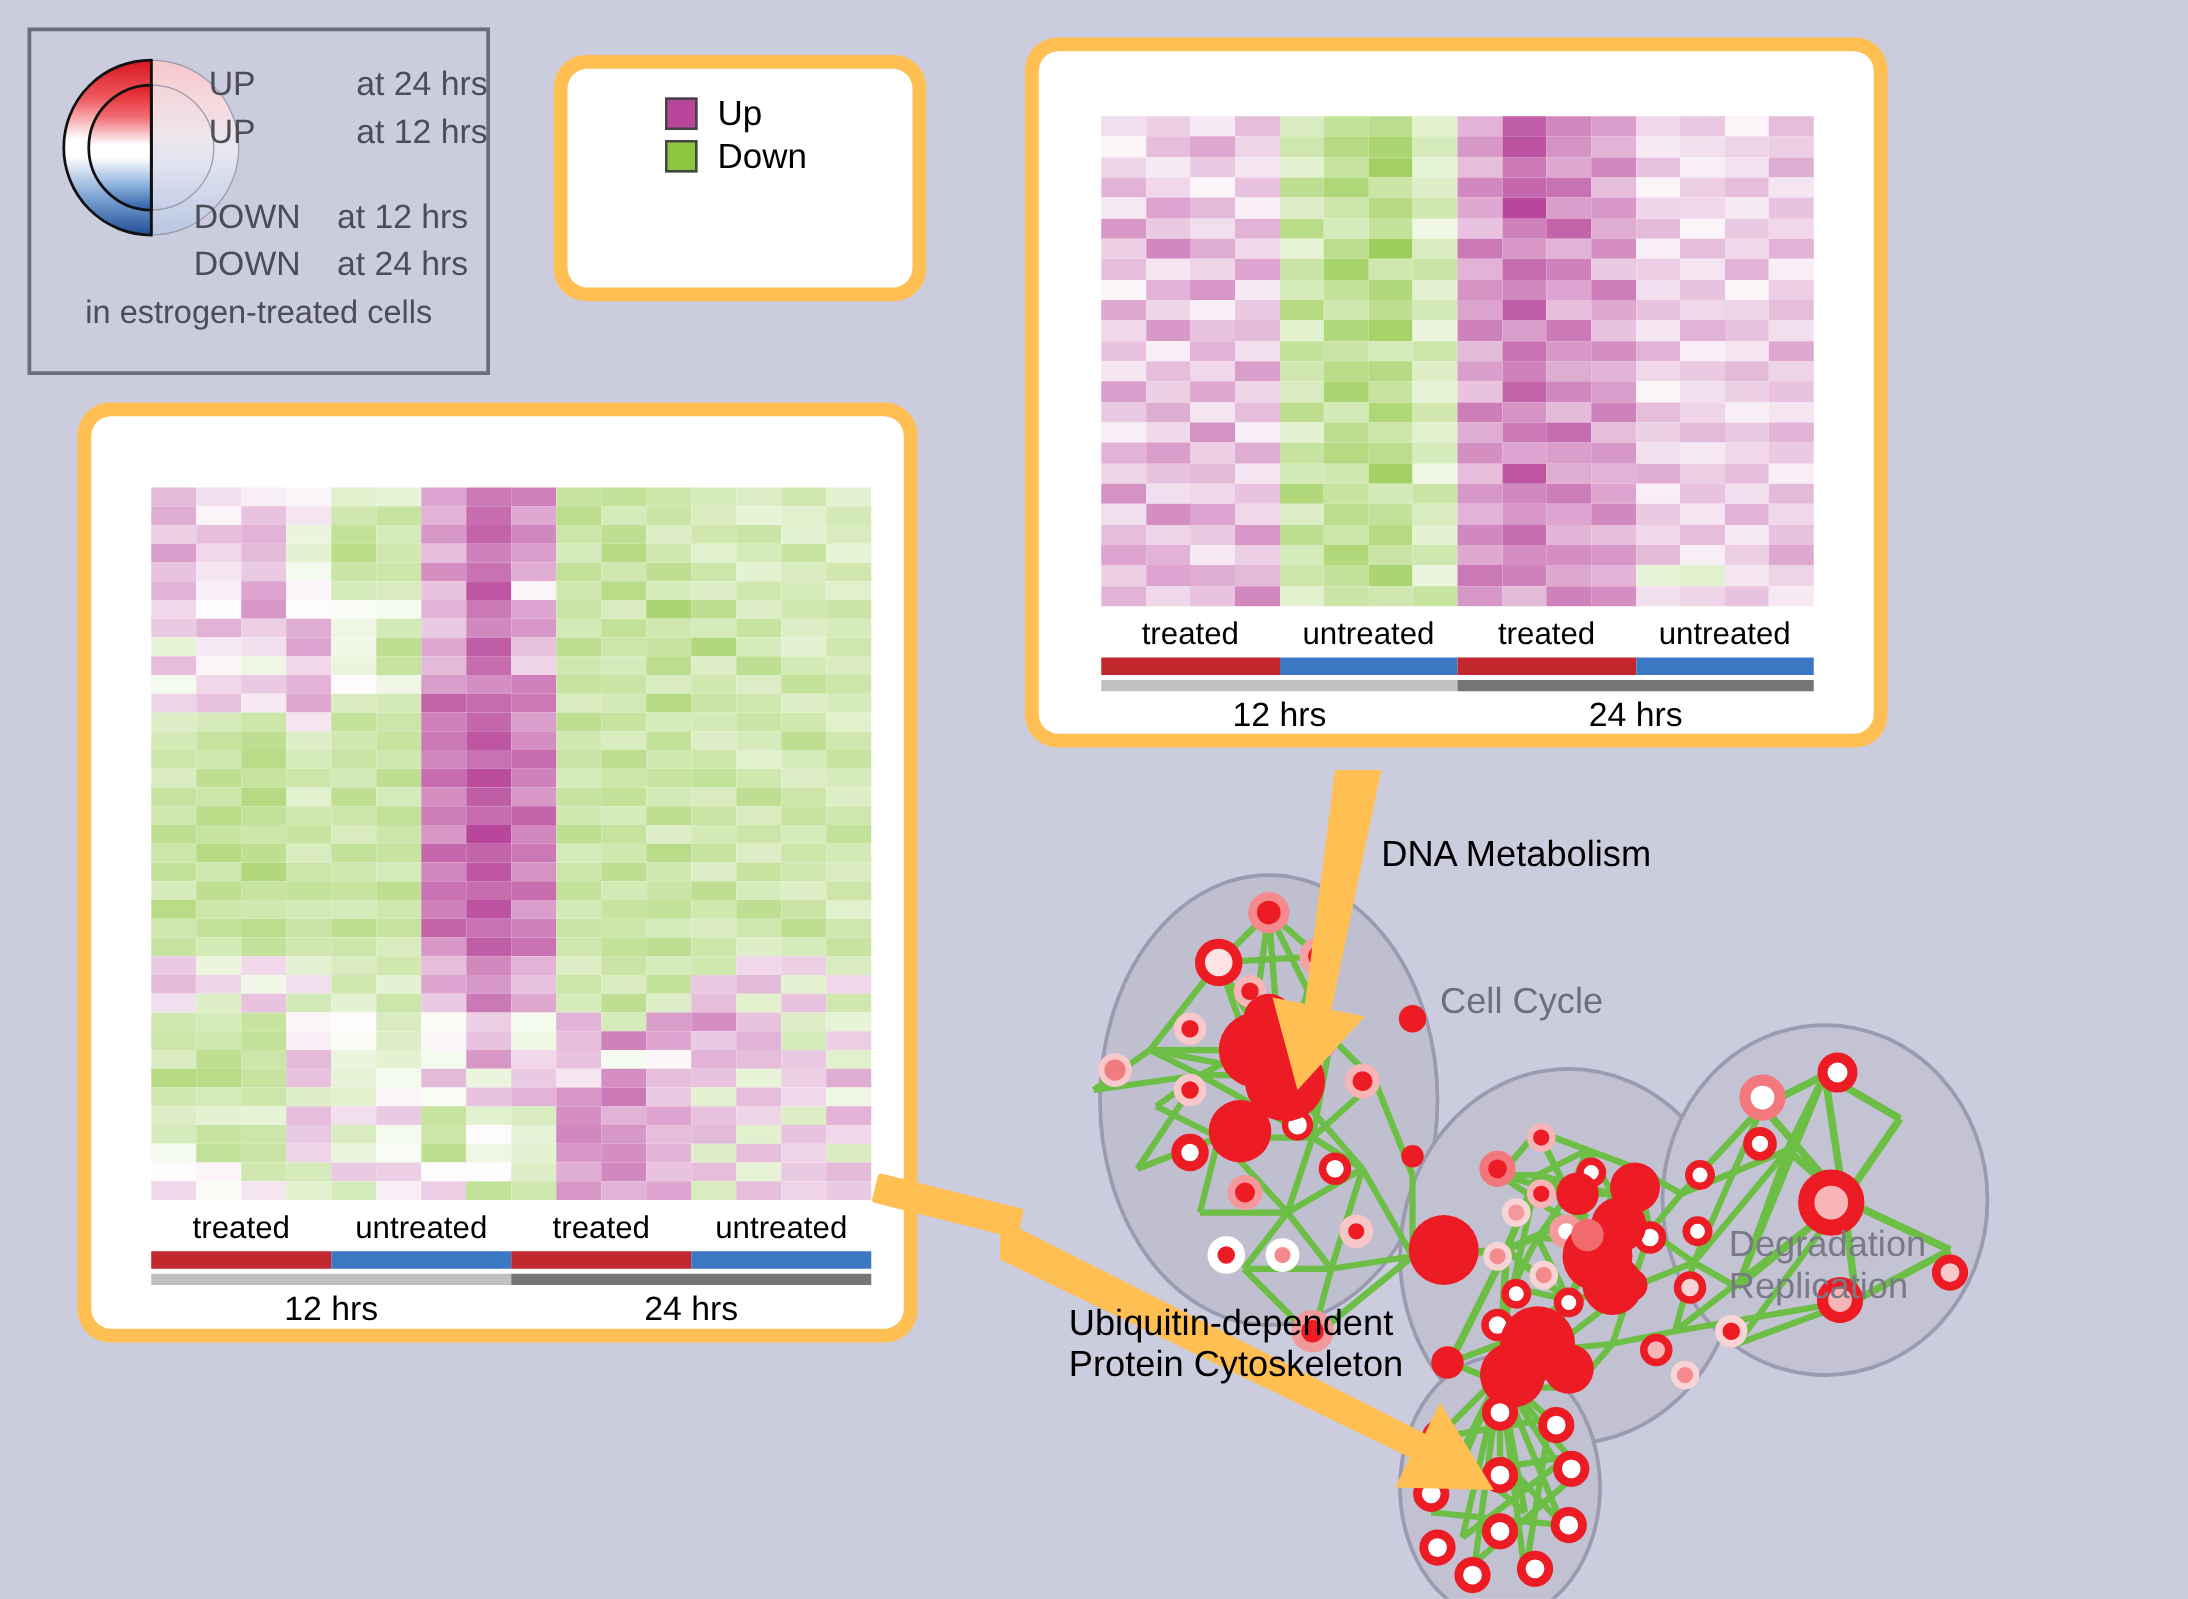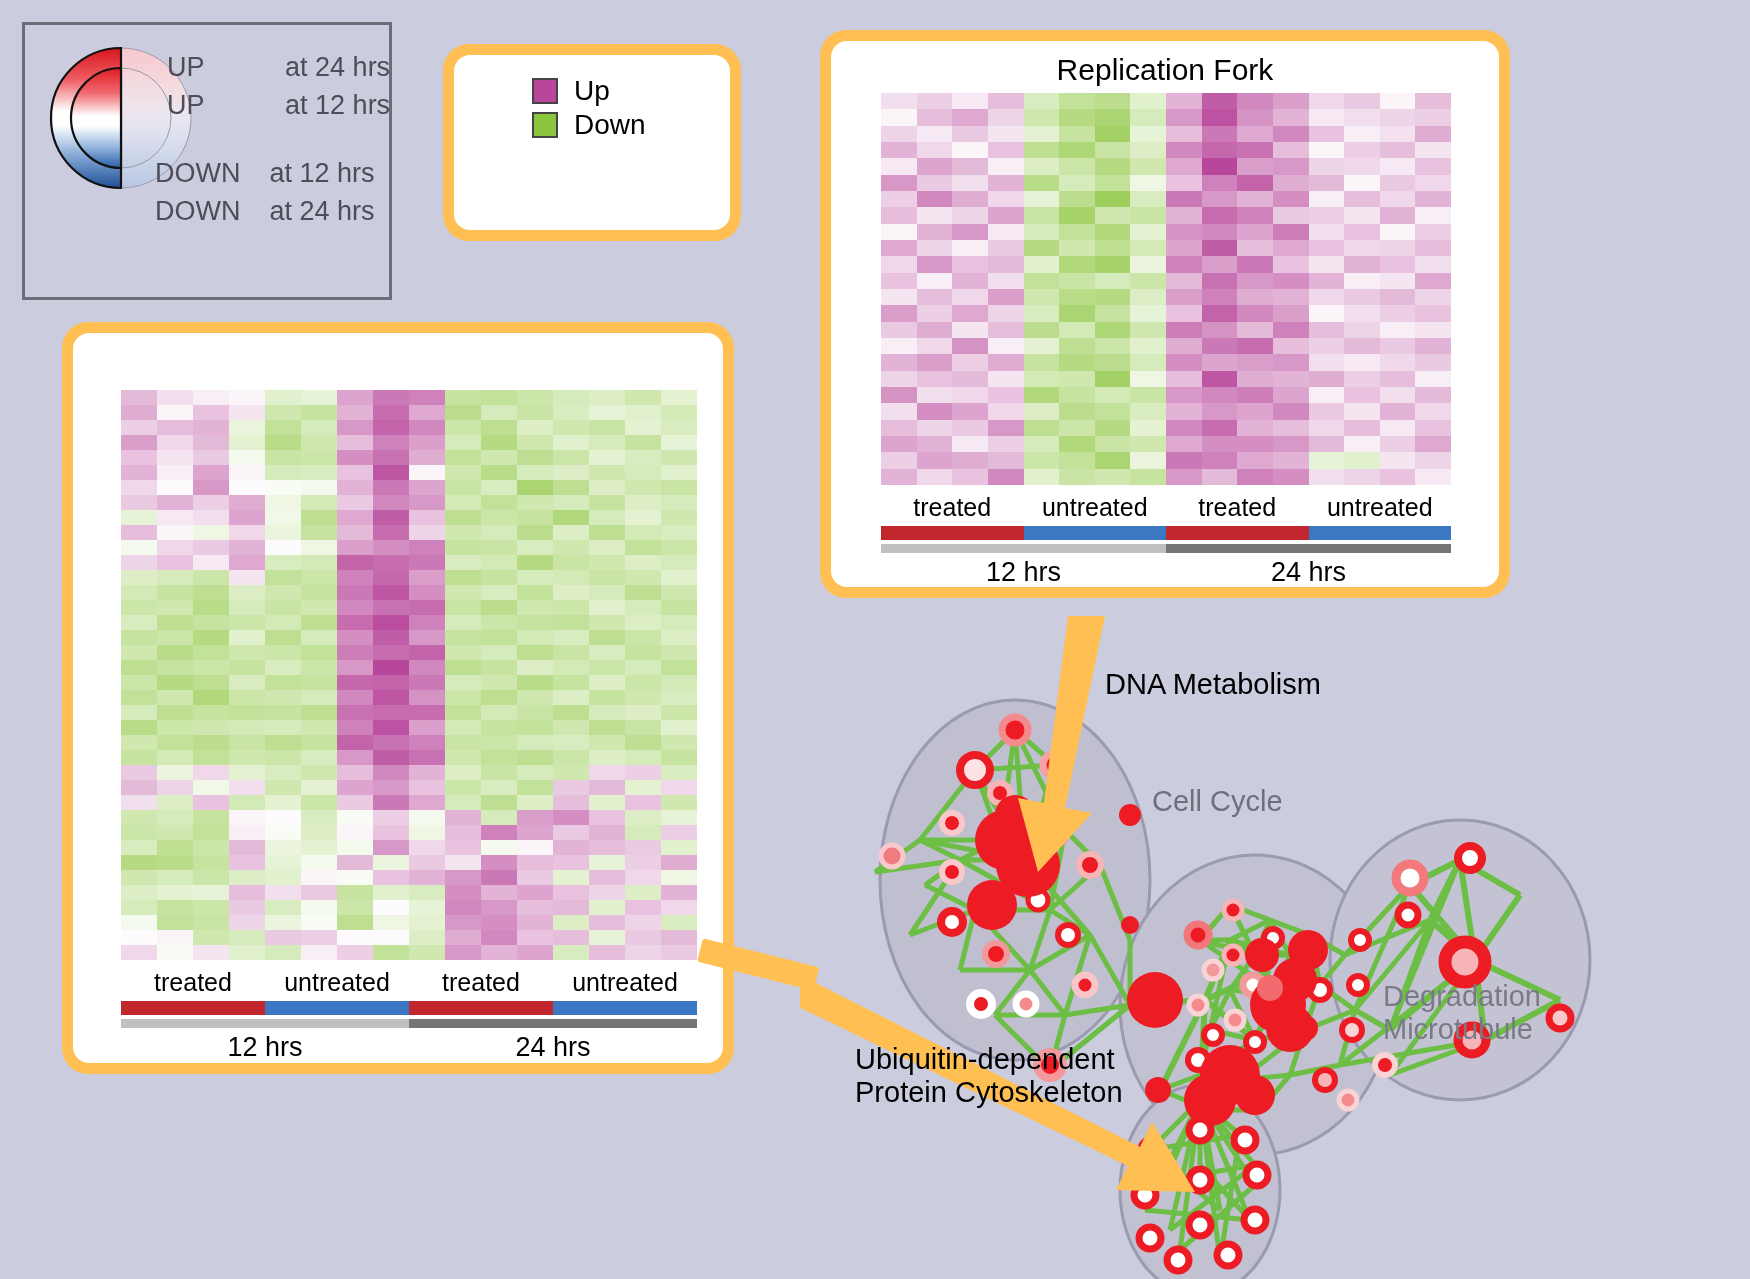--- a/index.html
+++ b/index.html
@@ -136,40 +136,40 @@
     <span>DOWN</span>
     <span style="display:inline-block;width:14px;"></span>
     <span>at 12 hrs</span>
   </div>
   <div class="legend-text-row" style="left:130px;top:171px;">
     <span>DOWN</span>
     <span style="display:inline-block;width:14px;"></span>
     <span>at 24 hrs</span>
   </div>
 
+  <div class="legend-foot" style="top:208px;">in estrogen-treated cells</div>
 </div>
 
 <div class="abs panel" id="legend-updown">
   <div class="panel-inner">
     <div class="ud-items">
       <div class="ud-item">
         <span class="ud-swatch" id="sw-up" style="background: rgb(184, 71, 155);"></span>
         <span class="ud-label">Up</span>
       </div>
       <div class="ud-item">
         <span class="ud-swatch" id="sw-down" style="background: rgb(140, 198, 62);"></span>
         <span class="ud-label">Down</span>
       </div>
     </div>
   </div>
 </div>
 
 <div class="abs panel" id="panel-replication">
   <div class="panel-inner">
-    <h2 class="panel-title">Replication Fork</h2>
 
     <div class="heatmap" id="hm-replication" style="left: 50px; top: 52px; width: 570px; height: 392px; grid-template-columns: repeat(16, 1fr); grid-template-rows: repeat(24, 1fr);">
         <div class="hm-cell" style="background: rgb(242, 223, 237);"></div>
         <div class="hm-cell" style="background: rgb(237, 207, 229);"></div>
         <div class="hm-cell" style="background: rgb(247, 233, 243);"></div>
         <div class="hm-cell" style="background: rgb(230, 190, 220);"></div>
         <div class="hm-cell" style="background: rgb(217, 236, 191);"></div>
         <div class="hm-cell" style="background: rgb(194, 225, 153);"></div>
         <div class="hm-cell" style="background: rgb(187, 221, 141);"></div>
         <div class="hm-cell" style="background: rgb(225, 240, 205);"></div>
@@ -1492,19 +1492,19 @@
 
 <div class="abs" style="left:700px;top:938px;width:120px;height:24px;background:#ffbf52;
             transform:rotate(14deg);transform-origin:left center;border-radius:3px;"></div>
 
 <div class="abs net-label" id="label-dna-metabolism" style="left:1105px;top:668px;">DNA Metabolism</div>
 
 <div class="abs net-label" id="label-cell-cycle" style="left:1152px;top:785px;">Cell Cycle</div>
 
 <div class="abs net-label" id="label-microtubule" style="left:1383px;top:980px;">
   <div>Degradation</div>
-  <div>Microtubule</div>
+  <div>Replication</div>
 </div>
 
 <div class="abs net-label" id="label-ubiquitin" style="left:855px;top:1043px;">
   <div>Ubiquitin-dependent</div>
   <div>Protein Cytoskeleton</div>
 </div>
 
 </body></html>

